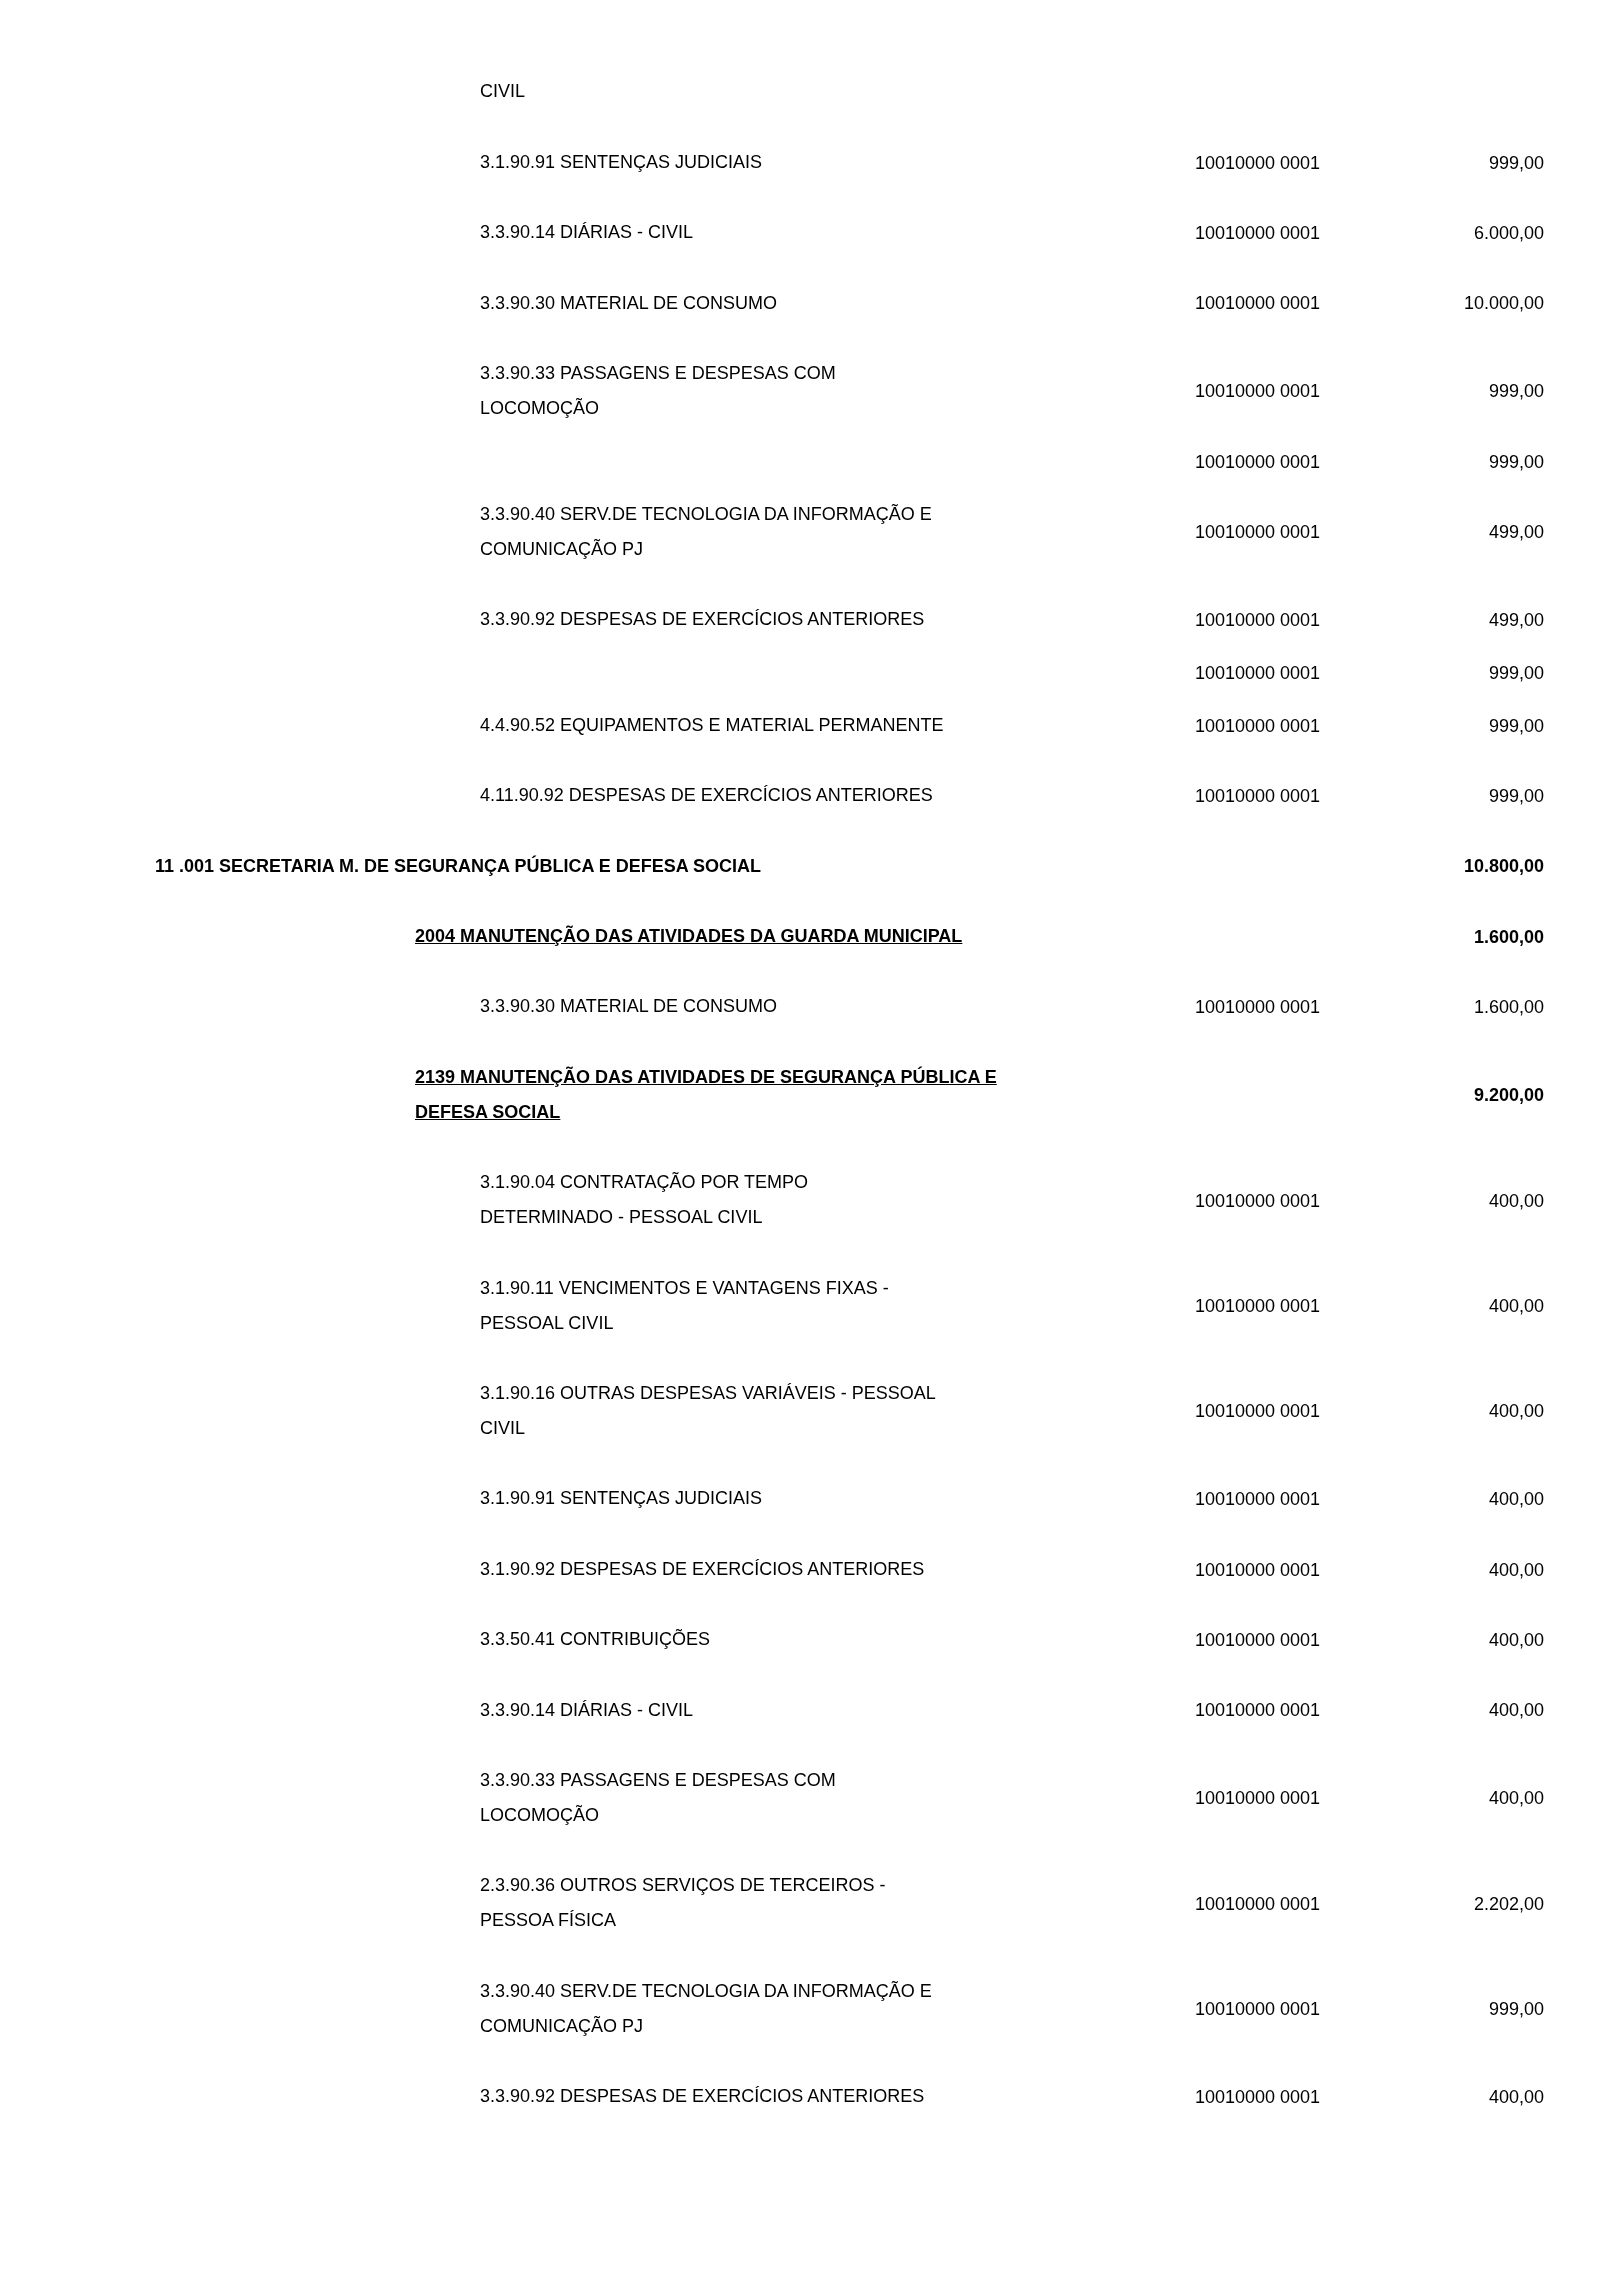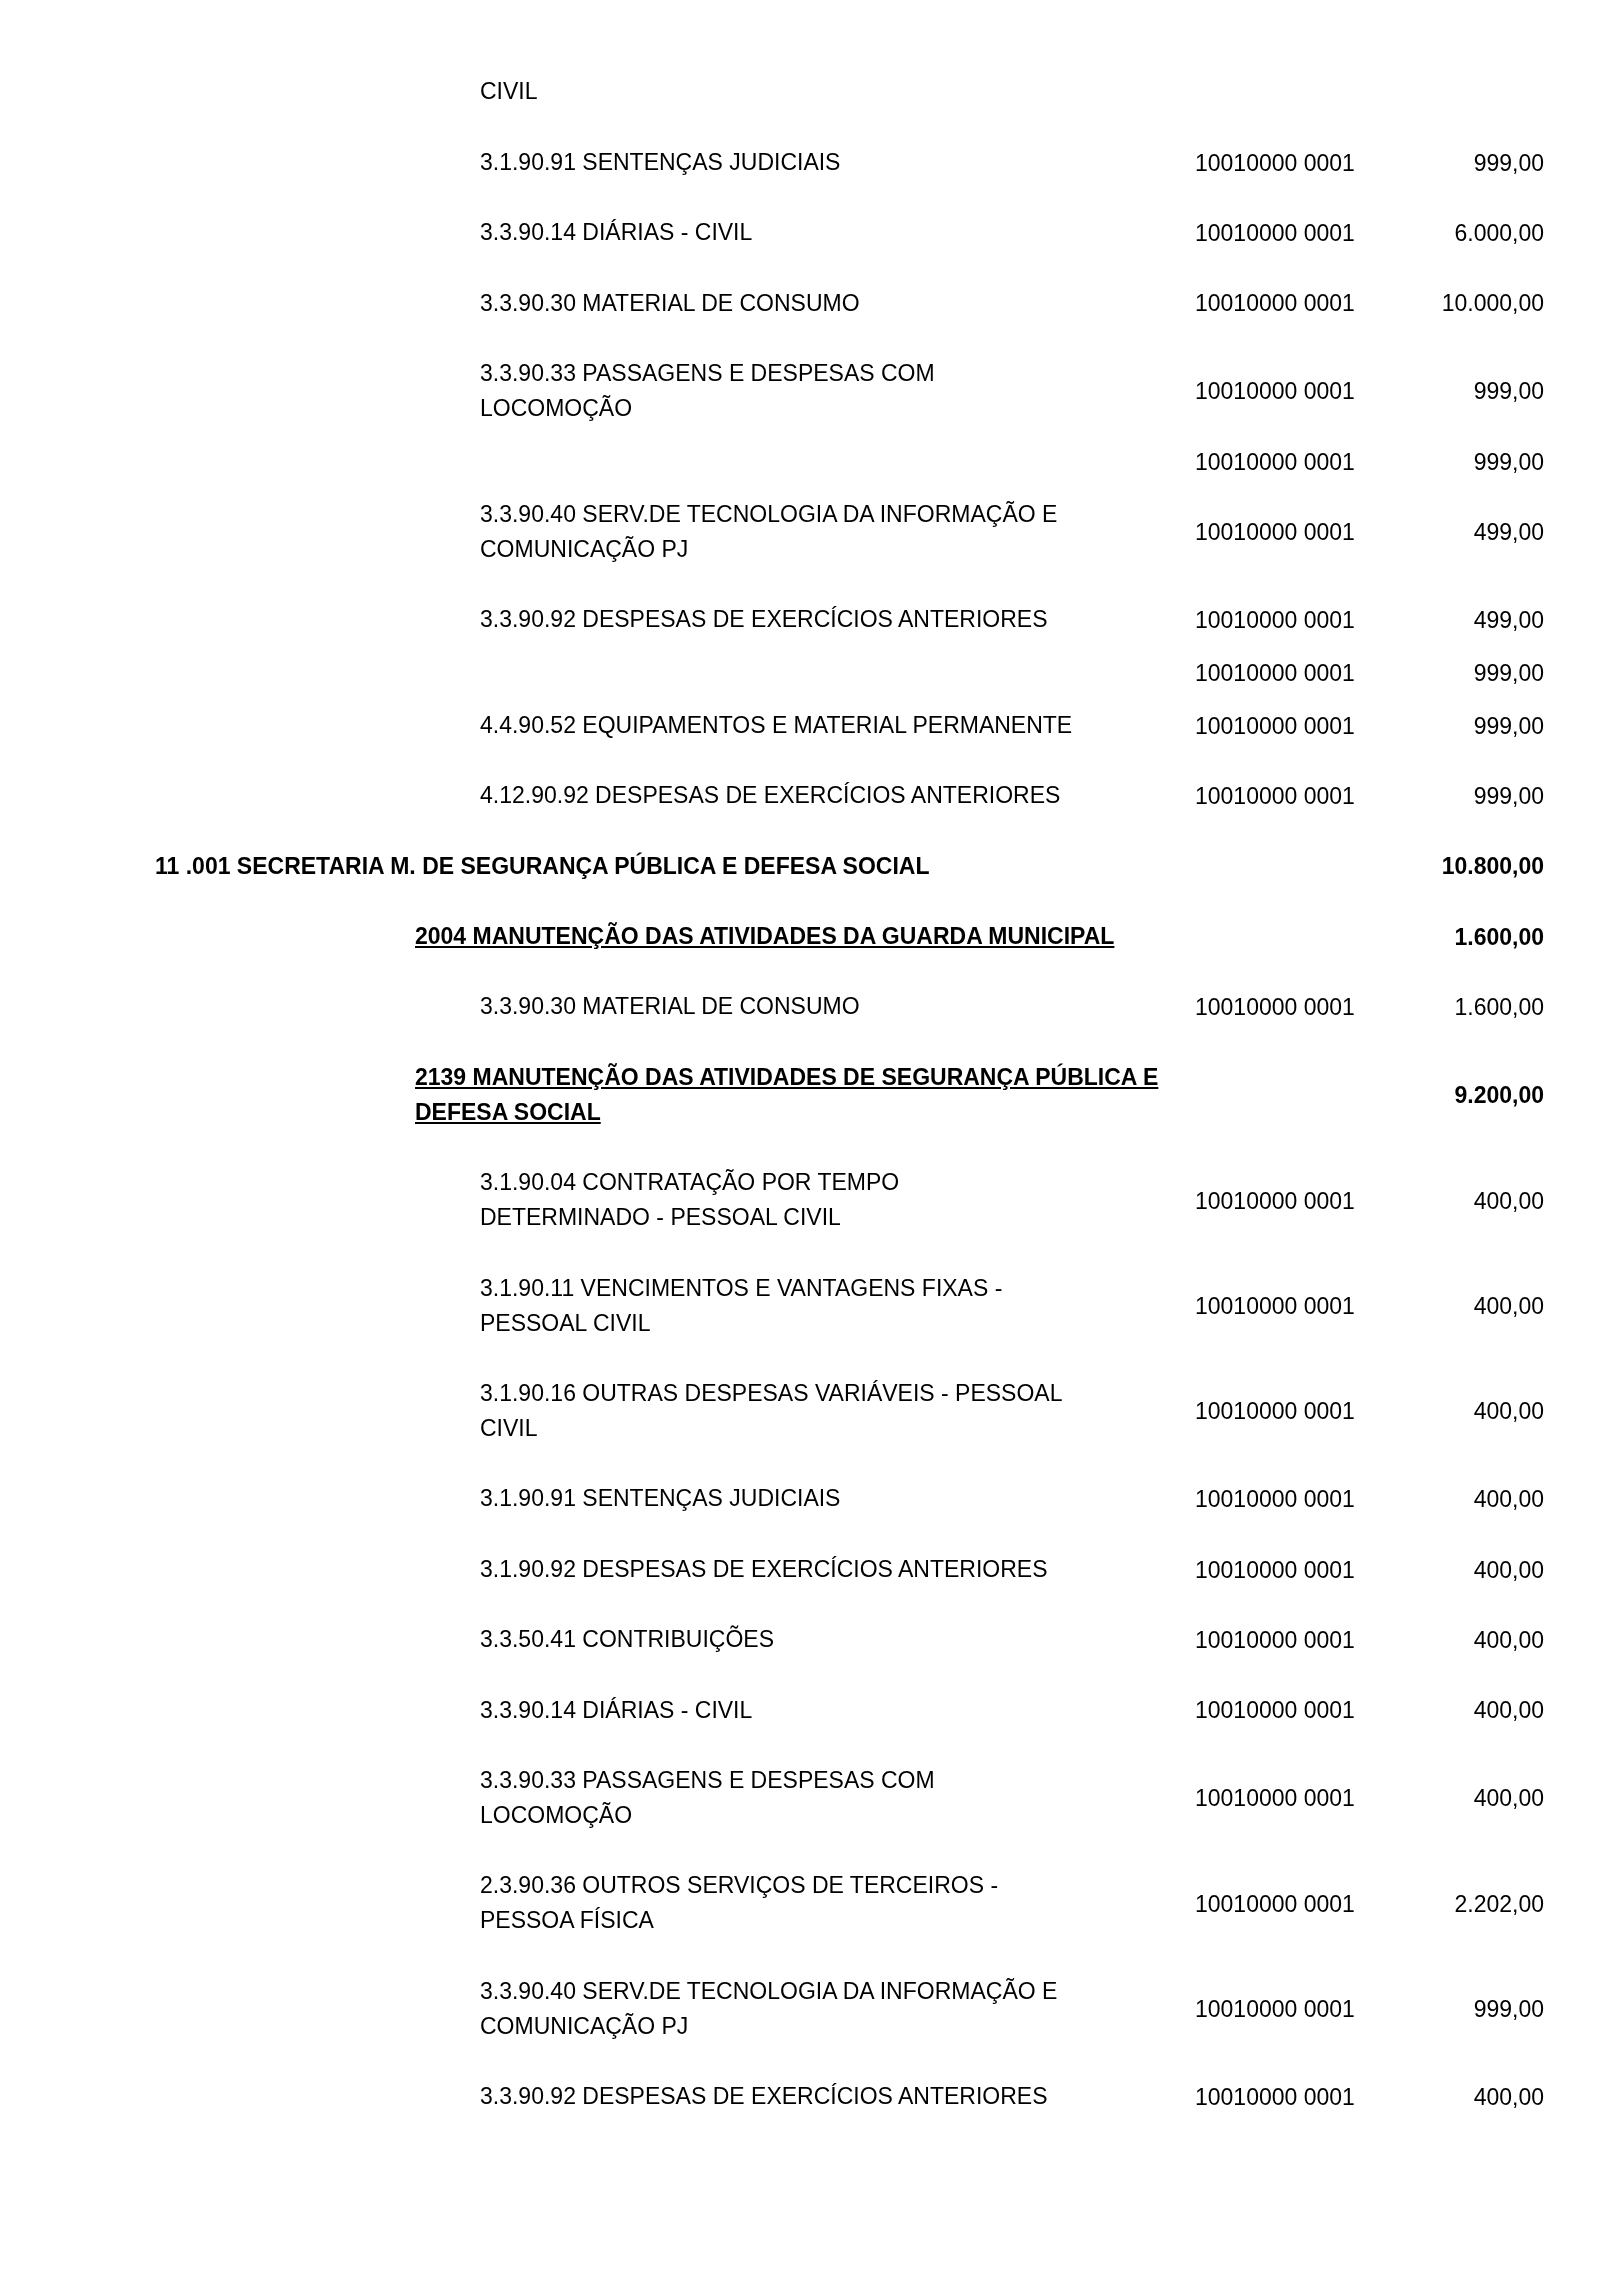--- a/index.html
+++ b/index.html
@@ -7,21 +7,21 @@
     padding: 0;
     background: #ffffff;
   }
   .page {
     position: relative;
     width: 1623px;
     height: 2295px;
     background: #ffffff;
     color: #000000;
     font-family: "Liberation Sans", "DejaVu Sans", sans-serif;
-    font-size: 23px;
+    font-size: 18px;
     overflow: hidden;
   }
   .rows {
     padding-top: 57px;
   }
   .row {
     position: relative;
     padding: 17.4px 0 18px 0;
   }
   .desc {
@@ -100,21 +100,21 @@
       <div class="row row-detail">
     <div class="acct">10010000 0001</div>
     <div class="value">999,00</div>
   </div>
       <div class="row row-detail">
     <div class="desc">4.4.90.52 EQUIPAMENTOS E MATERIAL PERMANENTE</div>
     <div class="acct">10010000 0001</div>
     <div class="value">999,00</div>
   </div>
       <div class="row row-detail">
-    <div class="desc">4.12.90.92 DESPESAS DE EXERCÍCIOS ANTERIORES</div>
+    <div class="desc">4.11.90.92 DESPESAS DE EXERCÍCIOS ANTERIORES</div>
     <div class="acct">10010000 0001</div>
     <div class="value">999,00</div>
   </div>
       <div class="row row-org">
     <div class="desc">11 .001 SECRETARIA M. DE SEGURANÇA PÚBLICA E DEFESA SOCIAL</div>
 
     <div class="value">10.800,00</div>
   </div>
       <div class="row row-activity">
     <div class="desc">2004 MANUTENÇÃO DAS ATIVIDADES DA GUARDA MUNICIPAL</div>

